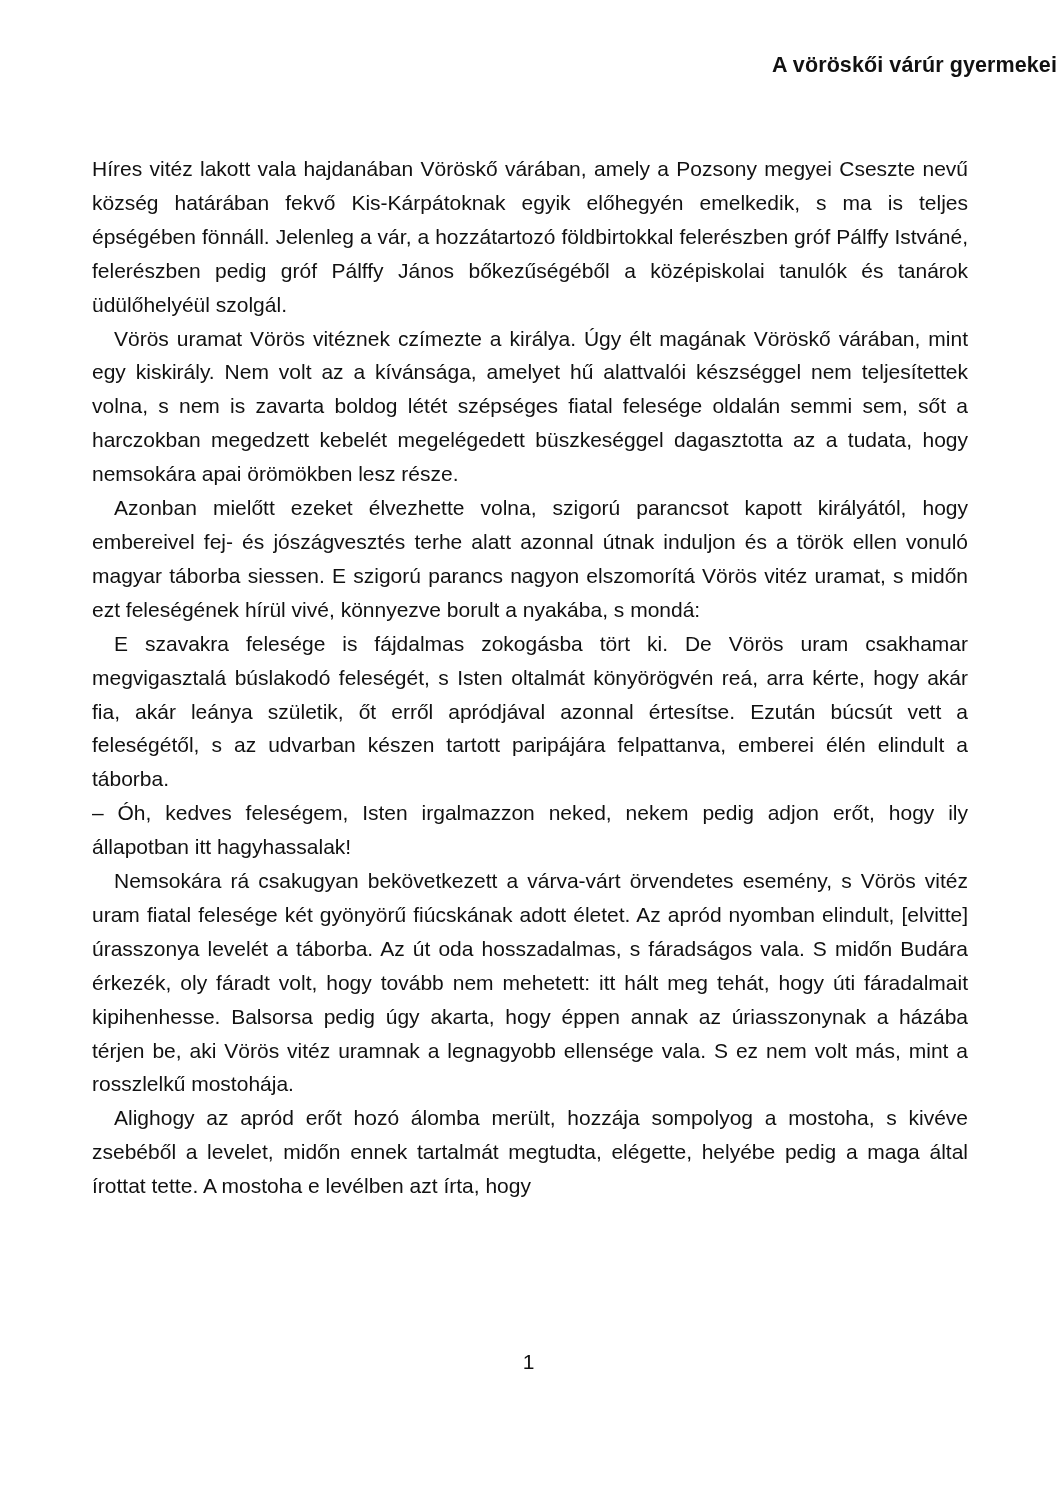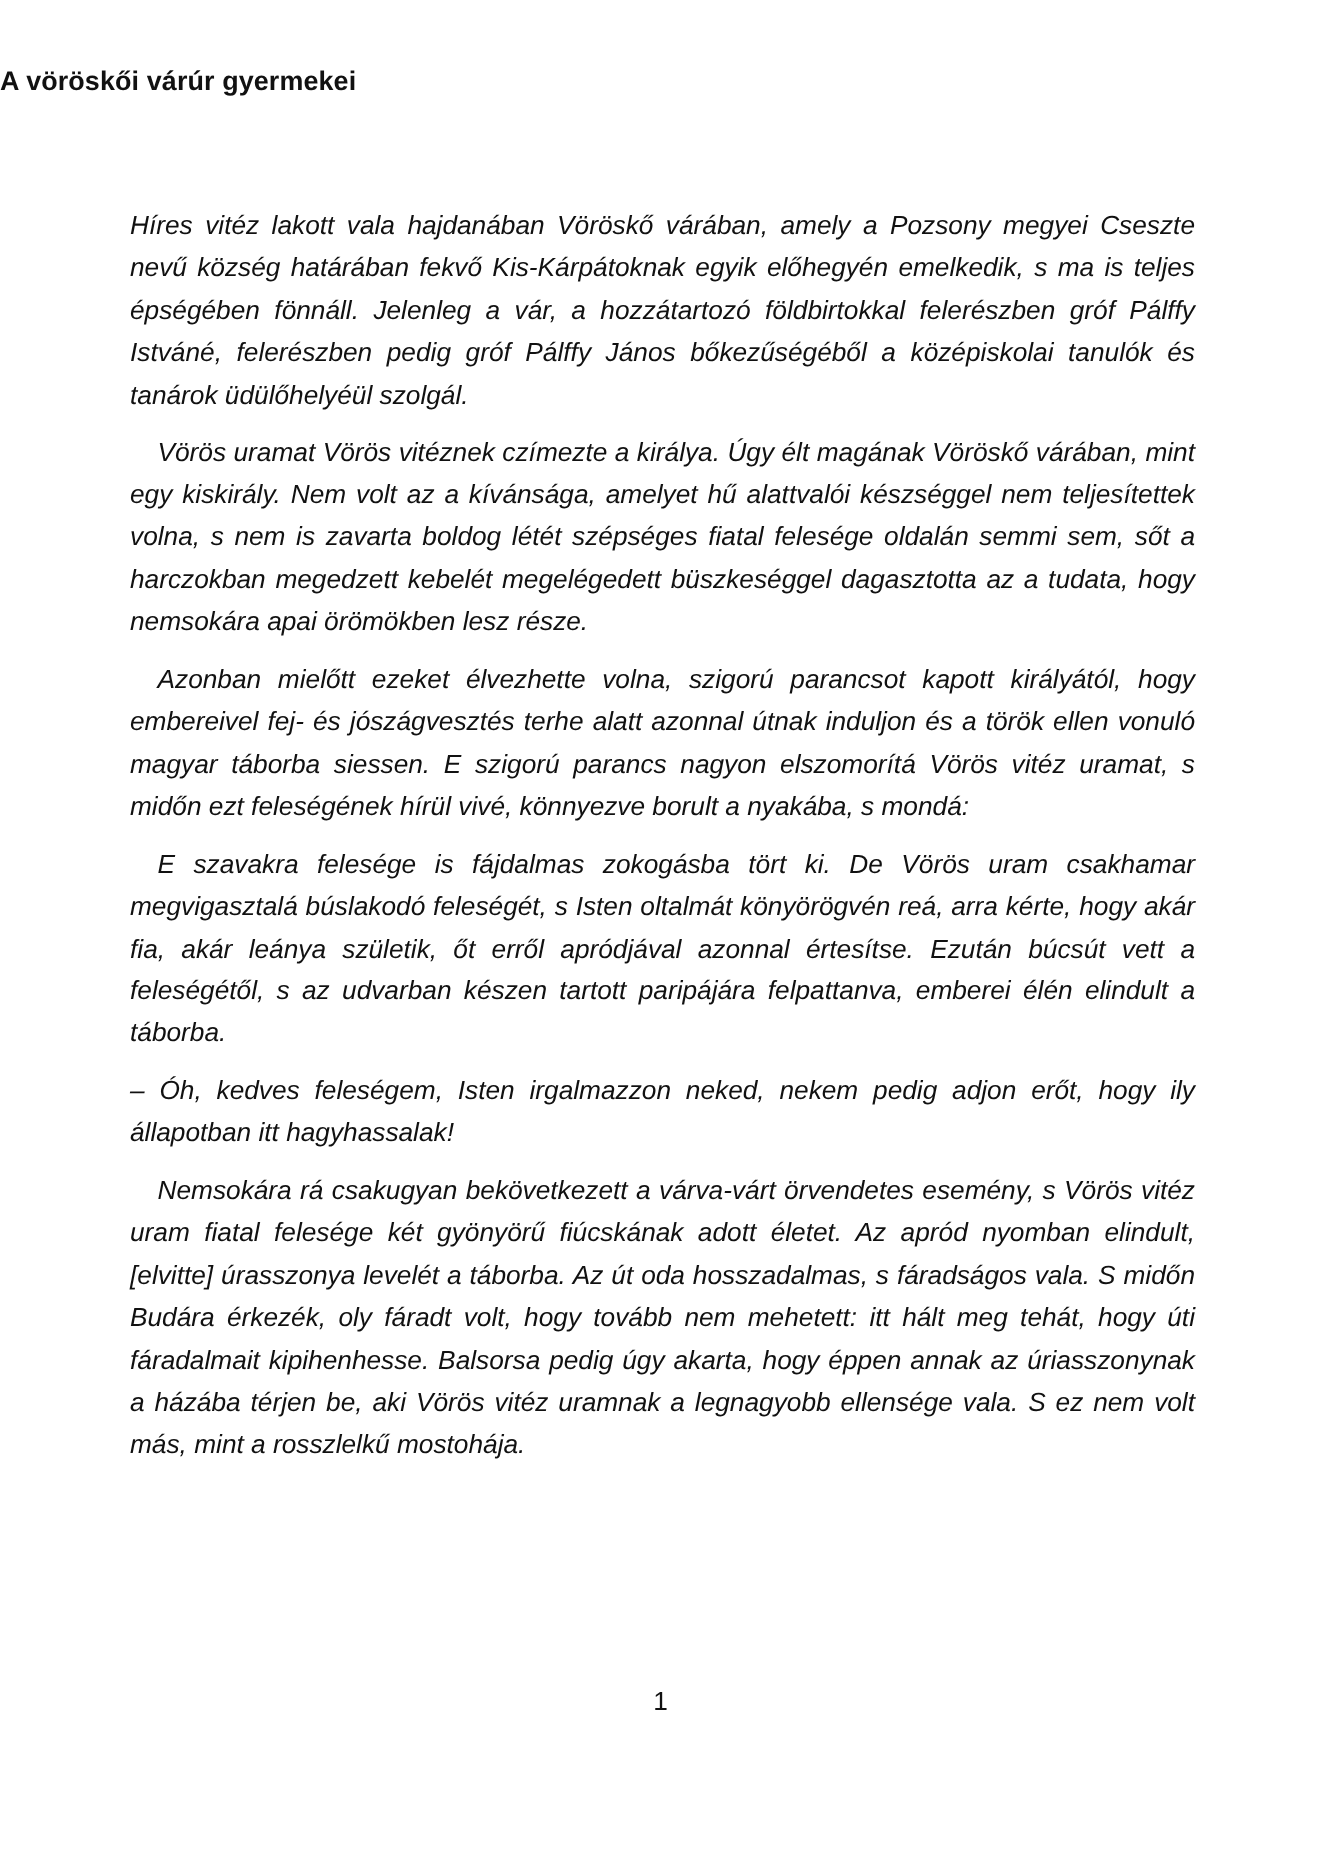--- a/index.html
+++ b/index.html
@@ -19,44 +19,43 @@
     margin: 0 auto;
     background: #ffffff;
     box-sizing: border-box;
     overflow: hidden;
   }
   .doc-title {
     position: absolute;
     top: 50px;
     left: 0;
     width: 1057px;
-    text-align: left;
+    text-align: right;
     font-size: 21.5px;
     font-weight: bold;
     letter-spacing: 0.1px;
     color: #111111;
     line-height: 30px;
   }
   .body-text {
     position: absolute;
     top: 152px;
     left: 92px;
     width: 876px;
     font-size: 21px;
     line-height: 33.9px;
     text-align: justify;
     text-justify: inter-word;
     color: #111111;
     hyphens: none;
   }
   .para {
-    margin: 12px;
+    margin: 0;
     text-align: justify;
     text-indent: 22px;
-    font-style: italic;
   }
   .para.no-indent {
     text-indent: 0;
   }
   
   .para:last-child {
     text-align-last: auto;
   }
   .page-number {
     position: absolute;
@@ -76,17 +75,18 @@
 
   <div class="doc-title">A vöröskői várúr gyermekei</div>
 
   <div class="body-text">
     <p class="para no-indent">Híres vitéz lakott vala hajdanában Vöröskő várában, amely a Pozsony megyei Cseszte nevű község határában fekvő Kis-Kárpátoknak egyik előhegyén emelkedik, s ma is teljes épségében fönnáll. Jelenleg a vár, a hozzátartozó földbirtokkal felerészben gróf Pálffy Istváné, felerészben pedig gróf Pálffy János bőkezűségéből a középiskolai tanulók és tanárok üdülőhelyéül szolgál.</p>
     <p class="para">Vörös uramat Vörös vitéznek czímezte a királya. Úgy élt magának Vöröskő várában, mint egy kiskirály. Nem volt az a kívánsága, amelyet hű alattvalói készséggel nem teljesítettek volna, s nem is zavarta boldog létét szépséges fiatal felesége oldalán semmi sem, sőt a harczokban megedzett kebelét megelégedett büszkeséggel dagasztotta az a tudata, hogy nemsokára apai örömökben lesz része.</p>
     <p class="para">Azonban mielőtt ezeket élvezhette volna, szigorú parancsot kapott királyától, hogy embereivel fej- és jószágvesztés terhe alatt azonnal útnak induljon és a török ellen vonuló magyar táborba siessen. E szigorú parancs nagyon elszomorítá Vörös vitéz uramat, s midőn ezt feleségének hírül vivé, könnyezve borult a nyakába, s mondá:</p>
     <p class="para">E szavakra felesége is fájdalmas zokogásba tört ki. De Vörös uram csakhamar megvigasztalá búslakodó feleségét, s Isten oltalmát könyörögvén reá, arra kérte, hogy akár fia, akár leánya születik, őt erről apródjával azonnal értesítse. Ezután búcsút vett a feleségétől, s az udvarban készen tartott paripájára felpattanva, emberei élén elindult a táborba.</p>
     <p class="para no-indent">– Óh, kedves feleségem, Isten irgalmazzon neked, nekem pedig adjon erőt, hogy ily állapotban itt hagyhassalak!</p>
     <p class="para">Nemsokára rá csakugyan bekövetkezett a várva-várt örvendetes esemény, s Vörös vitéz uram fiatal felesége két gyönyörű fiúcskának adott életet. Az apród nyomban elindult, [elvitte] úrasszonya levelét a táborba. Az út oda hosszadalmas, s fáradságos vala. S midőn Budára érkezék, oly fáradt volt, hogy tovább nem mehetett: itt hált meg tehát, hogy úti fáradalmait kipihenhesse. Balsorsa pedig úgy akarta, hogy éppen annak az úriasszonynak a házába térjen be, aki Vörös vitéz uramnak a legnagyobb ellensége vala. S ez nem volt más, mint a rosszlelkű mostohája.</p>
+    <p class="para">Alighogy az apród erőt hozó álomba merült, hozzája sompolyog a mostoha, s kivéve zsebéből a levelet, midőn ennek tartalmát megtudta, elégette, helyébe pedig a maga által írottat tette. A mostoha e levélben azt írta, hogy</p>
   </div>
 
   <div class="page-number">1</div>
 
 </div>
 
 </body></html>

